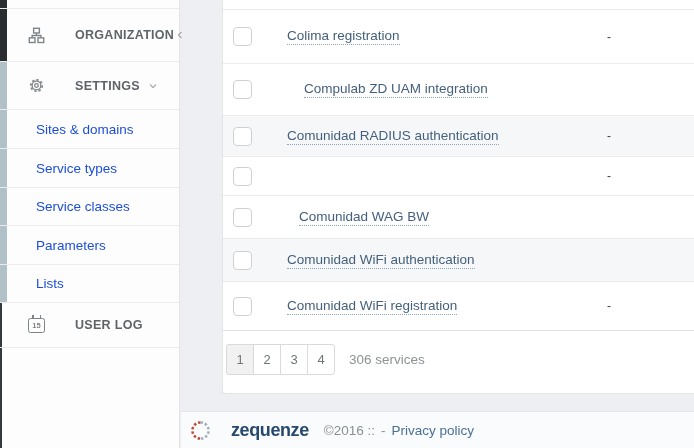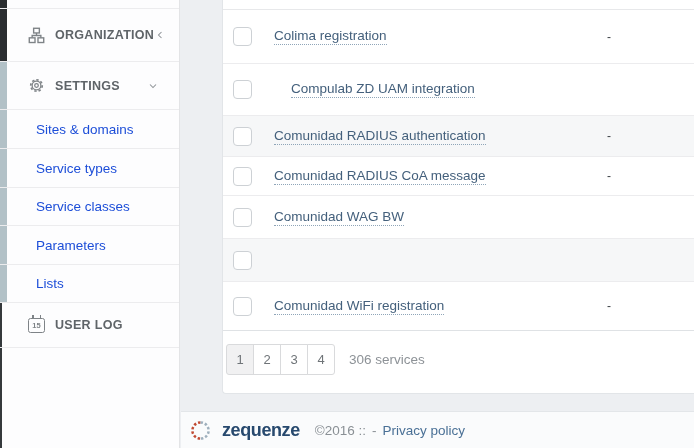--- a/index.html
+++ b/index.html
@@ -25,21 +25,21 @@
   .r-spacer-top { height:9px; }
   .r-org   { height:53px; }
   .r-set   { height:48px; }
   .r-sub   { height:38px; padding-left:36px; cursor:pointer; }
   .r-sub.sub-services { height:40px; background:#f4f5f6; }
   .r-sub1 { height:39px; } .r-sub3 { height:39px; } .r-sub5 { height:39px; }
   .r-tools { height:48px; }
   .r-user  { height:45px; }
   .r-spacer-bot { flex:1 1 auto; border-bottom:none; }
   .section { padding-left:22px; cursor:pointer; }
-  .section .icon { width:29px; height:17px; margin-right:4px; flex:none;
+  .section .icon { width:29px; height:17px; margin-right:24px; flex:none;
                    display:flex; align-items:center; justify-content:center; color:#7e8387; }
   .section .lbl { font-size:12.5px; font-weight:700; color:#5f6468; letter-spacing:.3px; }
   .section .chev { margin-left:auto; margin-right:20px; color:#8d9296; display:flex; }
   .r-sub .sub-lbl { font-size:13.5px; color:#1d4ed8; }
   .cal { width:17px; height:15px; border:1.5px solid #7e8387; border-radius:2.5px;
          position:relative; display:flex; align-items:center; justify-content:center; }
   .cal span { font-size:7.5px; color:#7e8387; font-weight:700; letter-spacing:0; }
   .cal::before, .cal::after { content:""; position:absolute; top:-4px; width:1.5px; height:3px; background:#7e8387; }
   .cal::before { left:3px; } .cal::after { right:3px; }
   
@@ -47,41 +47,41 @@
     position:absolute; left:222px; top:0; right:0;
     background:#fff; border-left:1px solid #e2e5e8; border-bottom:1px solid #e2e5e8;
     border-radius:0 0 0 4px; z-index:2;
   }
   .head-stub { height:10px; border-bottom:1px solid #e7e8ea; }
   .trow { position:relative; display:flex; align-items:center;
           padding-left:10px; border-bottom:1px solid #ececee; background:#fff; }
   .trow.shaded { background:#f6f7f8; }
   .trow.last { border-bottom:1px solid #dfe2e5; }
   .t1 { height:54px; } .t2 { height:52px;gap:17px; } .t3 { height:41px; }
-  .t4 { height:39px; } .t5 { height:43px; } .t6 { height:43px; } .t7 { height:49px; }
+  .t4 { height:39px; } .t5 { height:43px;gap:12px; } .t6 { height:43px; } .t7 { height:49px; }
   .cb { appearance:none; -webkit-appearance:none; width:19px; height:19px; flex:none;
         border:1px solid #cdd1d5; border-radius:4px; background:#fff; cursor:pointer; }
-  .svc-link { margin-left:22px; font-size:13.5px; color:#44607c; text-decoration:none;
+  .svc-link { margin-left:35px; font-size:13.5px; color:#44607c; text-decoration:none;
               border-bottom:1px dotted #8fa5b8; padding-bottom:1px; cursor:pointer; }
   .extra { position:absolute; left:384px; font-size:12px; color:#3c4146; }
   
   .pager-wrap { padding:13px 0 18px 3px; display:flex; align-items:center; }
   .pgroup { display:flex; }
   .pbtn { width:28px; height:31px; border:1px solid #d9dadc; background:#fff;
           font-size:13px; color:#6f7478; display:flex; align-items:center; justify-content:center;
           margin-left:-1px; cursor:pointer; font-family:inherit; }
   .pbtn:first-child { border-radius:3px 0 0 3px; margin-left:0; }
   .pbtn:last-child { border-radius:0 3px 3px 0; }
   .pbtn.active { background:#f1f1f2; }
   .psummary { margin-left:14px; font-size:13.5px; color:#8d9297; }
   
   #footer { position:absolute; left:181px; right:0; top:411px; bottom:0;
             background:#fafbfc; border-top:1px solid #e3e6e9;
             display:flex; align-items:center; padding-left:9px; z-index:1; }
-  .brand { margin-left:11px; font-size:18px; font-weight:700; color:#27496e; letter-spacing:-.4px; }
+  .brand { margin-left:20px; font-size:18px; font-weight:700; color:#27496e; letter-spacing:-.4px; }
   .copyright { margin-left:15px; font-size:13.5px; color:#8a9095; }
   .flink { margin-left:6px; font-size:13.5px; color:#4a7096; text-decoration:none; cursor:pointer; }
   .fsep { margin-left:6px; font-size:13.5px; color:#8a9095; }
   svg.icn { display:block; }
 </style>
 </head>
 <body>
 
 <div id="page">
 
@@ -175,30 +175,30 @@
       <a class="svc-link">Compulab ZD UAM integration</a>
       <span class="extra"></span>
     </div>
     <div class="trow t3 shaded">
       <input type="checkbox" class="cb" style="">
       <a class="svc-link">Comunidad RADIUS authentication</a>
       <span class="extra">-</span>
     </div>
     <div class="trow t4">
       <input type="checkbox" class="cb" style="">
-      <a class="svc-link">Comunidad RADIUS CoA message</a>
       <span class="extra">-</span>
     </div>
     <div class="trow t5">
       <input type="checkbox" class="cb" style="">
       <a class="svc-link">Comunidad WAG BW</a>
       <span class="extra"></span>
     </div>
     <div class="trow t6 shaded">
       <input type="checkbox" class="cb" style="">
+      <a class="svc-link">Comunidad WiFi authentication</a>
       <span class="extra"></span>
     </div>
     <div class="trow t7 last">
       <input type="checkbox" class="cb" style="">
       <a class="svc-link">Comunidad WiFi registration</a>
       <span class="extra">-</span>
     </div>
 
     <div class="pager-wrap">
       <div class="pgroup">

